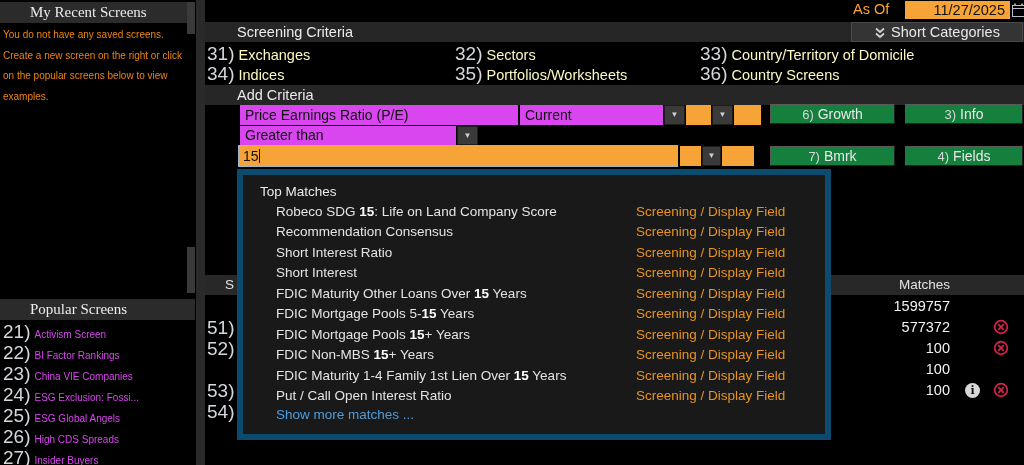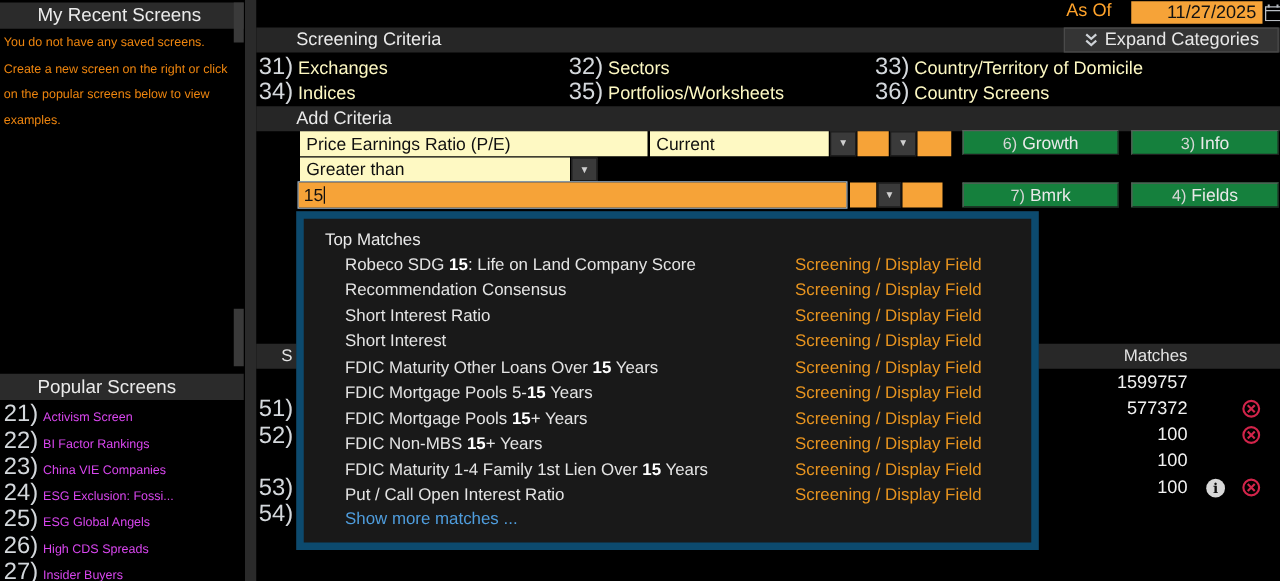--- a/index.html
+++ b/index.html
@@ -3,21 +3,21 @@
 <meta charset="utf-8">
 <style>
   * { margin:0; padding:0; box-sizing:border-box; }
   html,body { width:1024px; height:465px; background:#000; overflow:hidden;
               font-family:"Liberation Sans","DejaVu Sans",sans-serif; }
   #stage { position:relative; width:1024px; height:465px; background:#000; }
   .abs { position:absolute; }
 
   
   .panel-hdr { background:#2b2b2b; color:#ebebeb; height:21px; line-height:21px;
-               padding-left:30px; font-size:15px; }
+               padding-left:30px; font-size:15px;font-family:Liberation Serif, serif; }
   #recent-hdr { left:0; top:2px; width:195px; }
   #recent-msg { left:3px; top:25px; width:191px; color:#ee850e; font-size:10px;
                 line-height:20.5px; }
   #popular-hdr { left:0; top:299px; width:195px; }
   #popular-list { left:3px; top:321px; width:192px; }
   .pop-item { height:21px; line-height:21px; white-space:nowrap; cursor:pointer; }
   .pop-item .num, .cat-cell .num, .tnum { color:#d4d8dc; font-size:19px; margin-right:4px; }
   .pop-item .lbl { color:#d946ef; font-size:10px; }
 
   #sb-thumb1 { left:187px; top:2px;  width:8px; height:32px; background:#3a3a3a; }
@@ -40,21 +40,21 @@
   #ac-bar { top:85px; }
   #expand-btn { left:646px; top:22px; width:172px; height:20px; background:#343434;
                 border:1px solid #4a4a4a; color:#e8e8e8; font-size:14.5px;
                 line-height:18px; text-align:center; cursor:pointer; }
   #expand-btn svg { vertical-align:-2px; margin-right:5px; }
 
   #cats { left:0; top:44px; width:819px; height:41px; }
   .cat-cell { position:absolute; height:20px; line-height:20px; white-space:nowrap; cursor:pointer; }
   .cat-cell .lbl { color:#fef9c3; font-size:14.5px; }
 
-  .ofield { background:#fef9c3; color:#101010; font-size:14px; line-height:20px;
+  .ofield { background:#d946ef; color:#101010; font-size:14px; line-height:20px;
             padding:0 5px; white-space:nowrap; overflow:hidden; cursor:pointer; }
   .obox { background:#f6a338; cursor:pointer; }
   .ddbtn { background:#3a3a3a; border:1px solid #1c1c1c; color:#cfcfcf; font-size:8px;
            text-align:center; line-height:18px; cursor:pointer; }
   .gbtn { background:#15803d; color:#e9e9e9; font-size:14px; line-height:18px;
           text-align:center; border:1px solid #5b5b5b; border-bottom-color:#1f1f1f;
           border-right-color:#1f1f1f; cursor:pointer; }
   .gbtn .num { color:#d6d6d6; font-size:13px; margin-right:4px; }
 
   #pe-field     { left:35px;  top:105px; width:278px; height:20px; }
@@ -143,21 +143,21 @@
       </svg>
     </span>
 
     <div class="abs section-bar" id="sc-bar">
       <div class="t">Screening Criteria</div>
     </div>
     <div class="abs" id="expand-btn">
       <svg width="12" height="12" viewBox="0 0 12 12">
         <path d="M2 1.5 L6 5 L10 1.5" fill="none" stroke="#cfd3d8" stroke-width="1.7"></path>
         <path d="M2 6.5 L6 10 L10 6.5" fill="none" stroke="#cfd3d8" stroke-width="1.7"></path>
-      </svg><span>Expand Categories</span>
+      </svg><span>Short Categories</span>
     </div>
 
     <div class="abs" id="cats">
         <div class="cat-cell" style="left:2px;top:0px"><span class="num">31)</span><span class="lbl">Exchanges</span></div>
         <div class="cat-cell" style="left:250px;top:0px"><span class="num">32)</span><span class="lbl">Sectors</span></div>
         <div class="cat-cell" style="left:495px;top:0px"><span class="num">33)</span><span class="lbl">Country/Territory of Domicile</span></div>
         <div class="cat-cell" style="left:2px;top:20px"><span class="num">34)</span><span class="lbl">Indices</span></div>
         <div class="cat-cell" style="left:250px;top:20px"><span class="num">35)</span><span class="lbl">Portfolios/Worksheets</span></div>
         <div class="cat-cell" style="left:495px;top:20px"><span class="num">36)</span><span class="lbl">Country Screens</span></div>
       </div>

